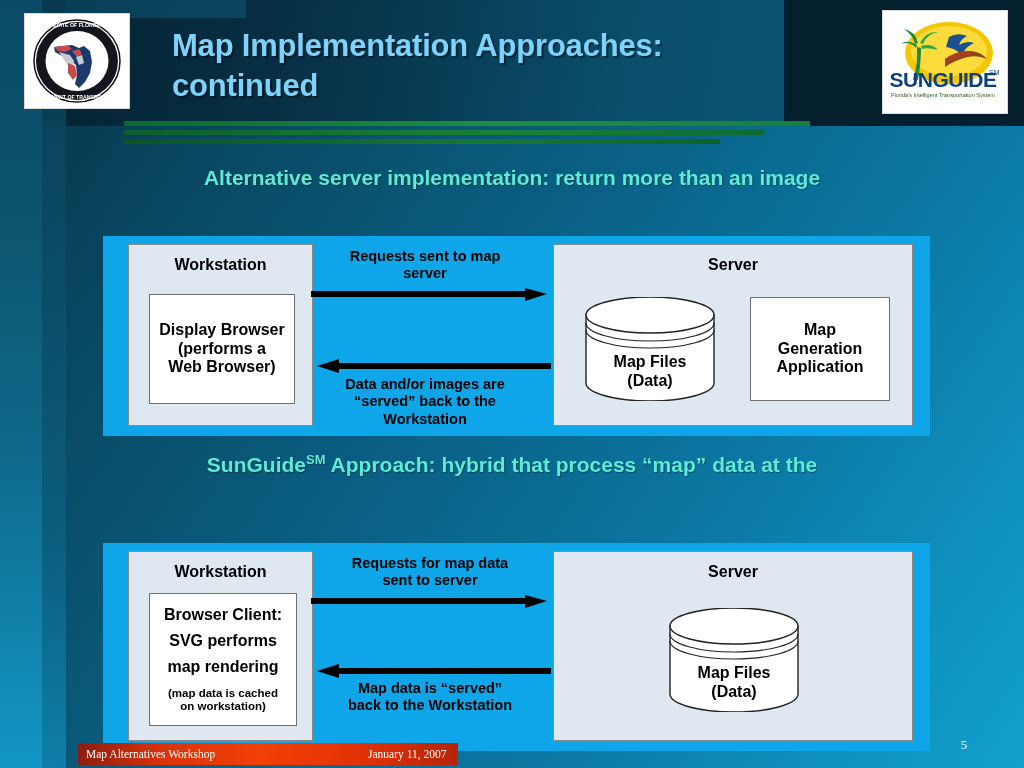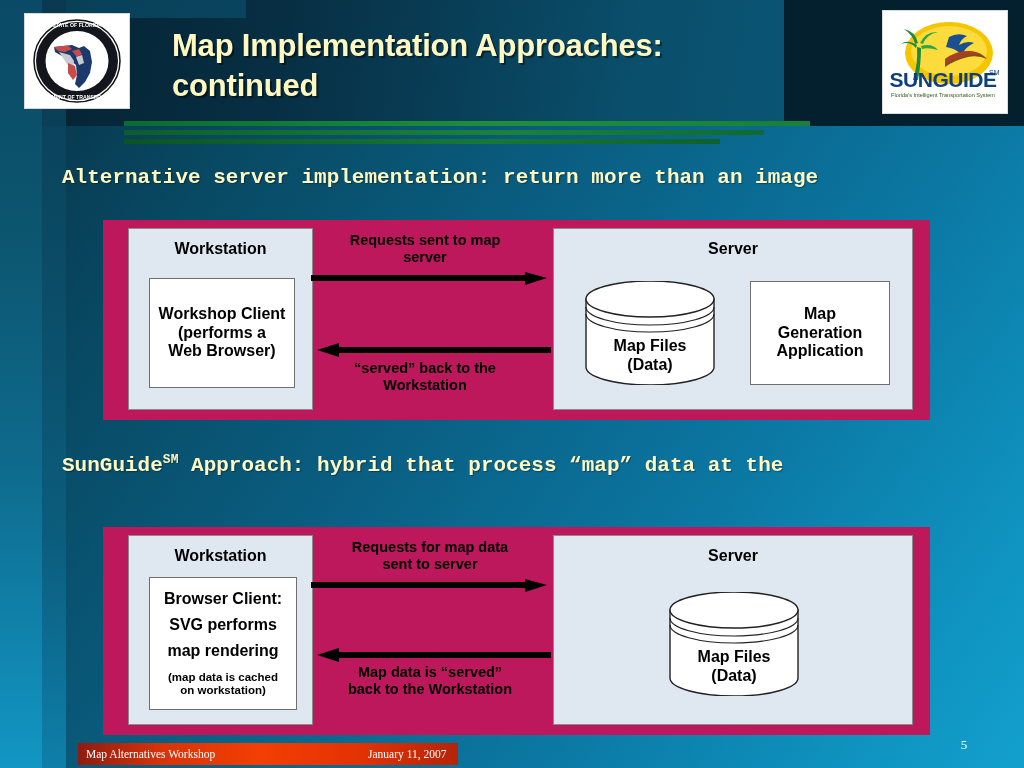--- a/index.html
+++ b/index.html
@@ -60,21 +60,21 @@
     background: #0c5c7c;
     opacity: .5;
   }
 
   
   .title {
     position: absolute;
     left: 172px;
     top: 26px;
     width: 660px;
-    color: #fef9c3;
+    color: #7dd3fc;
     font-size: 31px;
     font-weight: bold;
     line-height: 1.30;
     letter-spacing: -0.2px;
     text-shadow: 2px 2px 0 rgba(0,0,0,.45);
   }
 
   
   .logo-fdot {
     position: absolute;
@@ -102,35 +102,36 @@
     position: absolute;
     height: 5px;
   }
   .rule-1 { left: 124px; top: 121px; width: 686px; background: linear-gradient(90deg,#0b6b2f 0%, #1e8f3e 55%, #17803a 100%); }
   .rule-2 { left: 124px; top: 130px; width: 640px; background: linear-gradient(90deg,#0c5e2c 0%, #1b8339 60%, #0e6a30 100%); }
   .rule-3 { left: 124px; top: 139px; width: 596px; background: linear-gradient(90deg,#0a5326 0%, #177836 60%, #0d6129 100%); }
 
   
   .section-heading {
     position: absolute;
-    color: #fef9c3;
+    color: #5eead4;
     font-weight: bold;
     font-size: 21px;
     line-height: 1.28;
+    text-align: center;
     text-shadow: 1px 1px 1px rgba(0,0,0,.35);
-    font-family: Liberation Mono, monospace;
   }
   .heading-1 { left: 62px; top: 165px; width: 900px; }
   .heading-2 { left: 62px; top: 452px; width: 900px; }
   .heading-2 sup { font-size: 13px; vertical-align: super; }
 
   
   .panel {
     position: absolute;
-    background: #be185d;
+    background: #0ea5e9;
+    margin-top: 16px;
   }
   .panel-1 { left: 103px; top: 220px; width: 827px; height: 200px; }
   .panel-2 { left: 103px; top: 527px; width: 827px; height: 208px; }
 
   .outer-box {
     position: absolute;
     background: #dfe7f1;
     border: 1px solid #8a8a8a;
     box-sizing: border-box;
   }
@@ -264,31 +265,32 @@
   <div class="rule rule-2"></div>
   <div class="rule rule-3"></div>
 
   <div class="section-heading heading-1">Alternative server implementation: return more than an image</div>
 
   <div class="panel panel-1">
 
     <div class="outer-box" style="left:25px; top:8px; width:185px; height:182px;">
       <div class="box-label" style="top:11px;">Workstation</div>
       <div class="inner-box" style="left:20px; top:49px; width:146px; height:110px;">
-        <div>Workshop Client</div>
+        <div>Display Browser</div>
         <div>(performs a</div>
         <div>Web Browser)</div>
       </div>
     </div>
 
     <div class="arrow-caption" style="left:222px; top:12px; width:200px;">
       <div>Requests sent to map</div>
       <div>server</div>
     </div>
     <div class="arrow-caption" style="left:222px; top:140px; width:200px;">
+      <div>Data and/or images are</div>
       <div>“served” back to the</div>
       <div>Workstation</div>
     </div>
 
     <svg style="position:absolute; left:208px; top:52px;" width="240" height="90">
       <g>
         <line x1="0" y1="6" x2="218" y2="6" stroke="#000" stroke-width="6"></line>
         <polygon points="214,0 236,6 214,13" fill="#000"></polygon>
       </g>
       <g>

